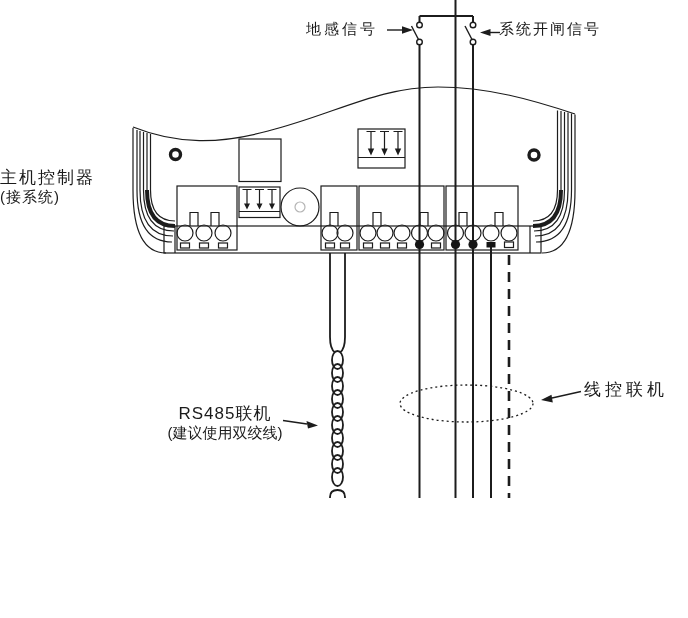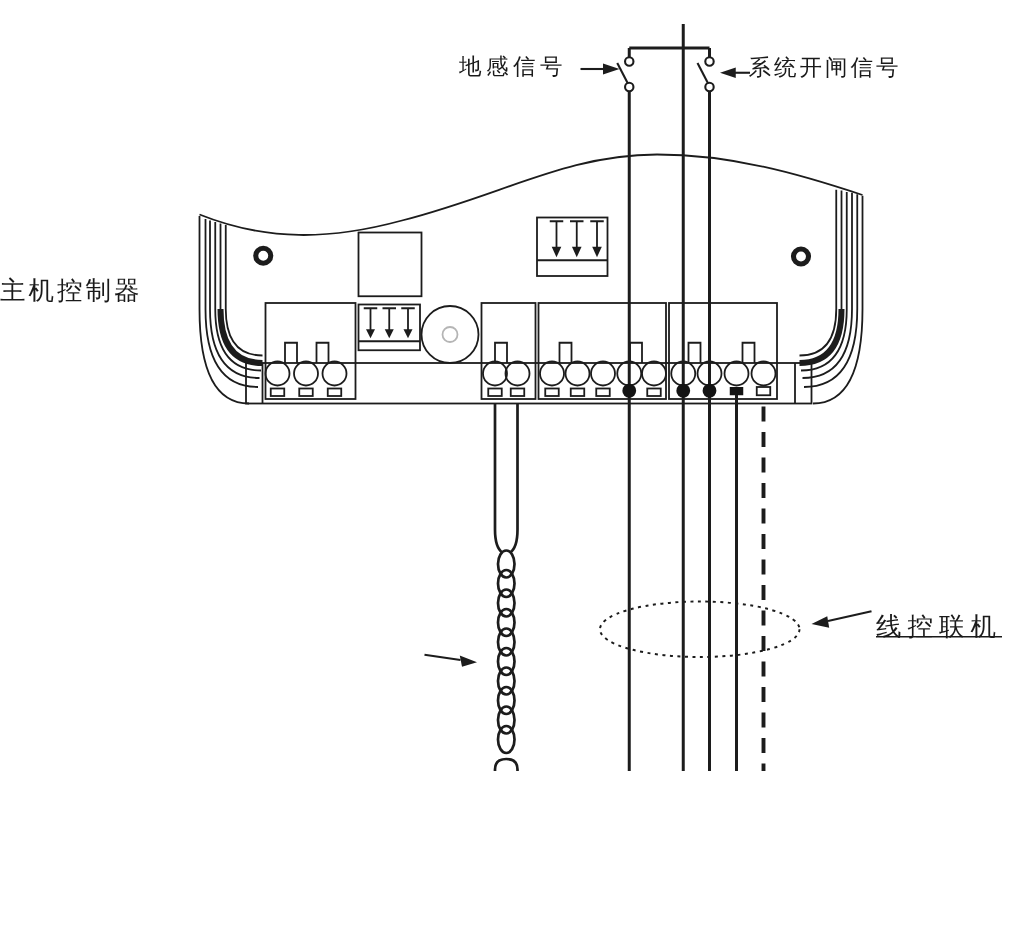--- a/index.html
+++ b/index.html
@@ -1,29 +1,29 @@
 <!DOCTYPE html>
 <html><head>
 <meta charset="utf-8">
 <style>
   html,body{margin:0;padding:0;background:#ffffff;}
   #stage{
     position:relative;width:688px;height:498px;background:#ffffff;
-    overflow:hidden;font-family:"Liberation Sans","DejaVu Sans",sans-serif;margin-top:16px;
+    overflow:hidden;font-family:"Liberation Sans","DejaVu Sans",sans-serif;
   }
   #stage svg{position:absolute;left:0;top:0;}
   .label{position:absolute;color:#1a1a1a;white-space:nowrap;line-height:1.15;}
   .lbl-top{font-size:15px;letter-spacing:3px;}
   .lbl-left{left:0;top:168px;width:122px;}
   .lbl-left .l1{font-size:17px;letter-spacing:2px;}
   .lbl-left .l2{font-size:15px;letter-spacing:1px;}
   .lbl-rs485{left:130px;top:404px;width:190px;text-align:center;}
   .lbl-rs485 .l1{font-size:17px;letter-spacing:1px;}
   .lbl-rs485 .l2{font-size:15px;}
-  .lbl-wirectl{left:584px;top:392px;font-size:17px;letter-spacing:4px;text-decoration:underline;}
+  .lbl-wirectl{left:584px;top:380px;font-size:17px;letter-spacing:4px;}
 </style>
 </head>
 <body>
 
 <div id="stage">
 
 <svg width="688" height="618" viewBox="0 0 688 618">
   <g fill="none" stroke="#1c1c1c" stroke-width="1.2">
 
     <g>
@@ -251,18 +251,23 @@
     </g>
   </g>
 </svg>
 
 <div class="label lbl-top" style="left:306px;top:20px;">地感信号</div>
 
 <div class="label lbl-top" style="left:499px;top:22px;letter-spacing:2px;font-family:Liberation Mono, monospace;">系统开闸信号</div>
 
 <div class="label lbl-left">
   <div class="l1">主机控制器</div>
+  <div class="l2">(接系统)</div>
 </div>
 
+<div class="label lbl-rs485">
+  <div class="l1">RS485联机</div>
+  <div class="l2">(建议使用双绞线)</div>
+</div>
 
 <div class="label lbl-wirectl">线控联机</div>
 
 </div>
 
 </body></html>

